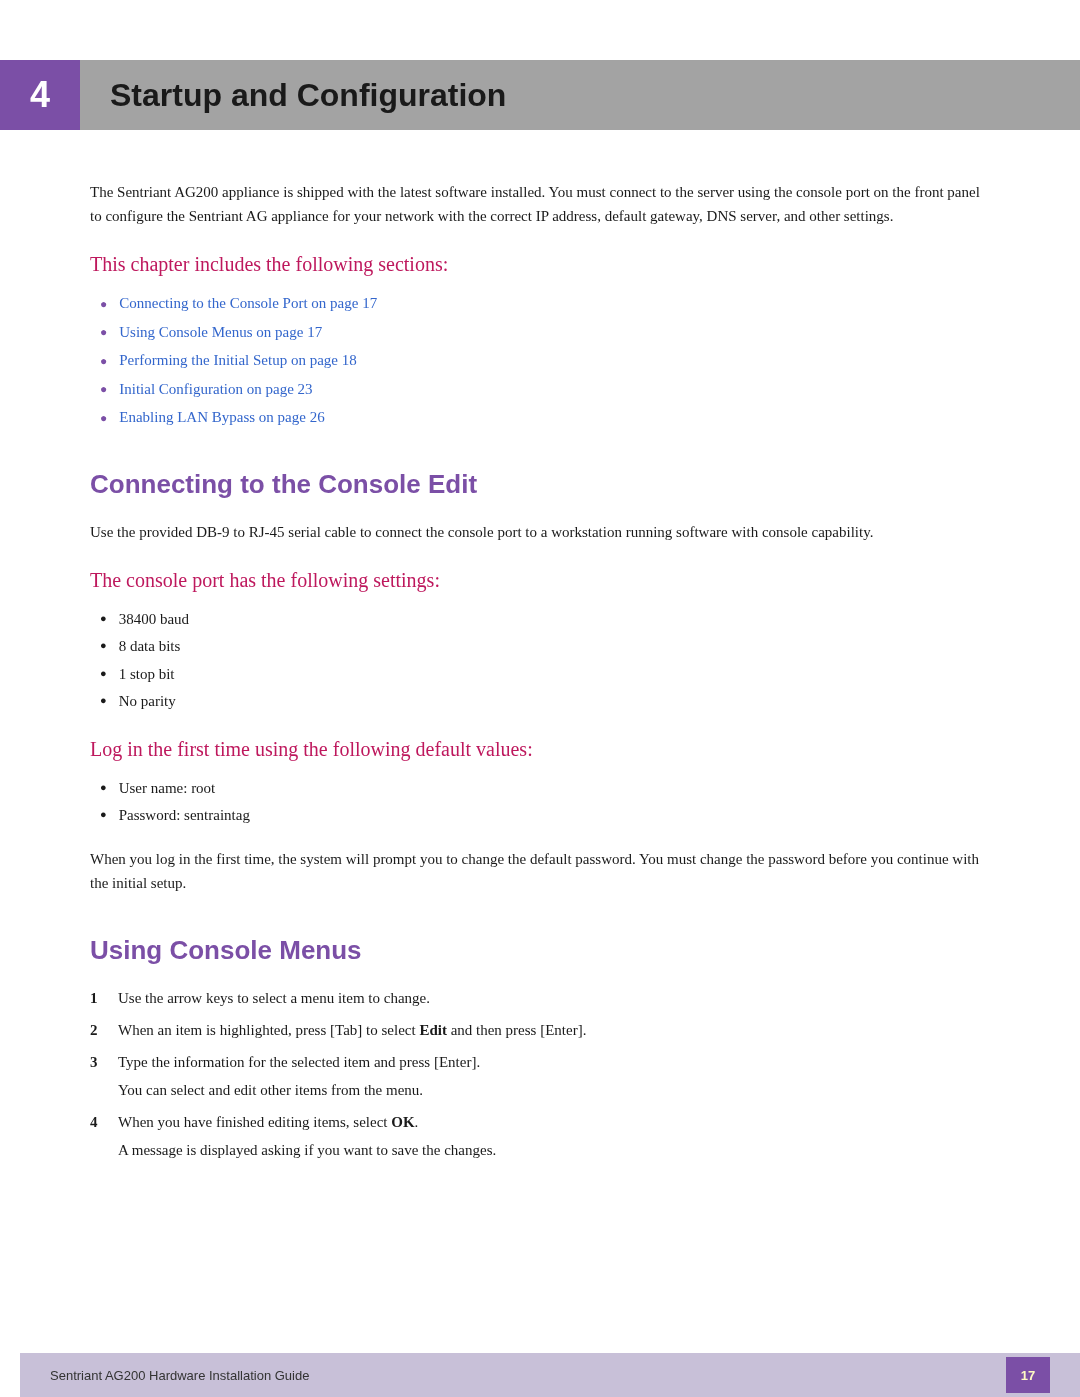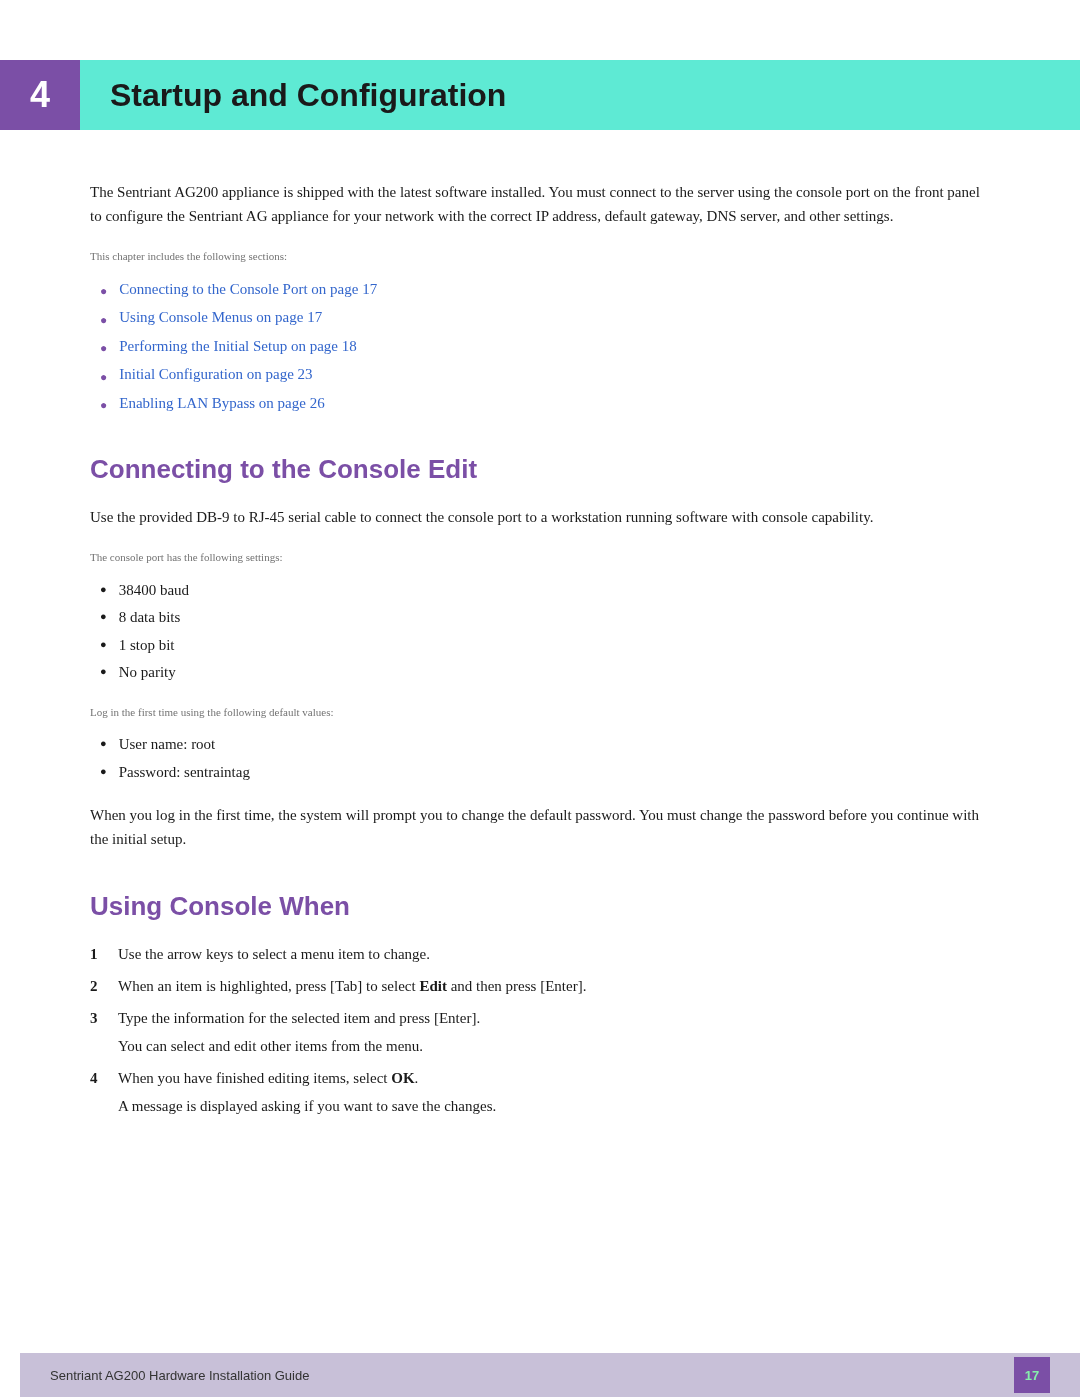--- a/index.html
+++ b/index.html
@@ -41,21 +41,21 @@
       width: 80px;
       height: 70px;
       display: flex;
       align-items: center;
       justify-content: center;
       flex-shrink: 0;
       font-family: Arial, sans-serif;
     }
 
     .chapter-title-bar {
-      background: #5eead4;
+      background: #a3a3a3;
       height: 70px;
       flex: 1;
       display: flex;
       align-items: center;
       padding-left: 30px;
     }
 
     .chapter-title-bar h1 {
       font-size: 32px;
       font-weight: bold;
@@ -65,37 +65,37 @@
 
     
     .intro-text {
       font-size: 15px;
       line-height: 1.6;
       margin-bottom: 20px;
       color: #1a1a1a;
     }
 
     .section-intro {
-      font-size: 11px;
+      font-size: 20px;
       line-height: 1.6;
       margin-bottom: 12px;
-      color: #737373;
+      color: #be185d;
       font-family: Liberation Serif, serif;
     }
 
     
     .bullet-list {
       list-style: none;
       margin-bottom: 20px;
       padding-left: 10px;
     }
 
     .bullet-list li {
       display: flex;
-      align-items: flex-end;
+      align-items: center;
       margin-bottom: 6px;
       font-size: 15px;
       line-height: 1.5;
     }
 
     .bullet-list li::before {
       content: "●";
       color: #7b4fa6;
       margin-right: 12px;
       margin-top: 1px;
@@ -189,24 +189,24 @@
     }
 
     .footer-text {
       font-size: 13px;
       color: #333333;
       font-family: Arial, sans-serif;
     }
 
     .footer-page-num {
       background: #7b4fa6;
-      color: #86efac;
+      color: #fef9c3;
       font-size: 13px;
       font-weight: bold;
-      width: 36px;
+      width: 44px;
       height: 36px;
       display: flex;
       align-items: center;
       justify-content: center;
       font-family: Arial, sans-serif;
     }
 
     strong {
       font-weight: bold;
     }
@@ -270,21 +270,21 @@
     <li>
       <span>User name: root</span>
     </li>
     <li>
       <span>Password: sentraintag</span>
     </li>
   </ul>
 
   <p class="intro-text">When you log in the first time, the system will prompt you to change the default password. You must change the password before you continue with the initial setup.</p>
 
-  <h2 class="section-heading">Using Console When</h2>
+  <h2 class="section-heading">Using Console Menus</h2>
 
 
   <ol class="numbered-list">
     <li>
       <span class="num">1</span>
       <div class="list-item-content">
         <span>Use the arrow keys to select a menu item to change.</span>
       </div>
     </li>
     <li>

